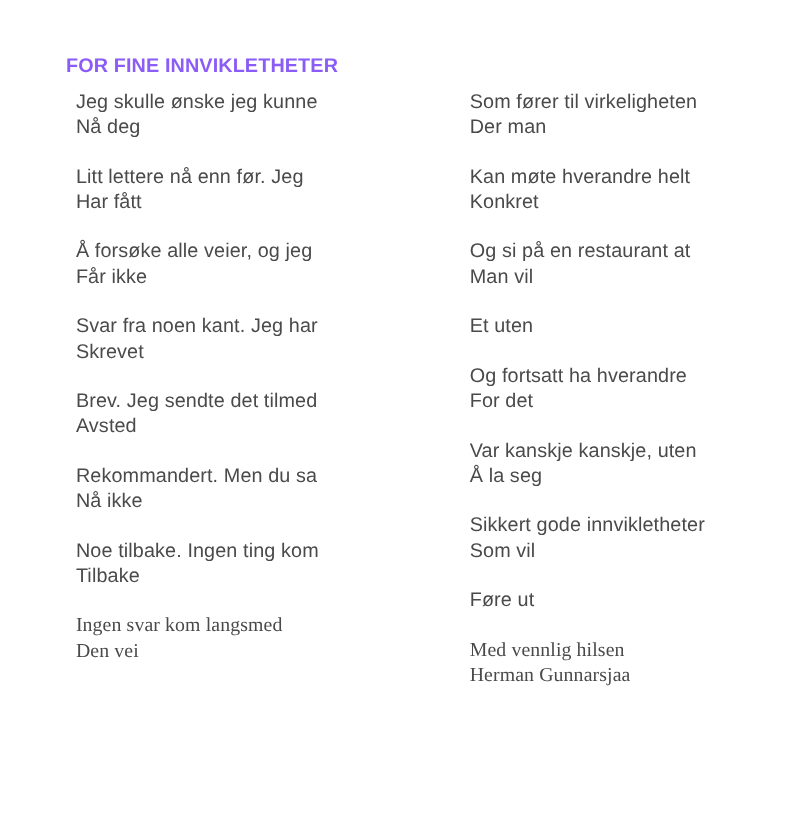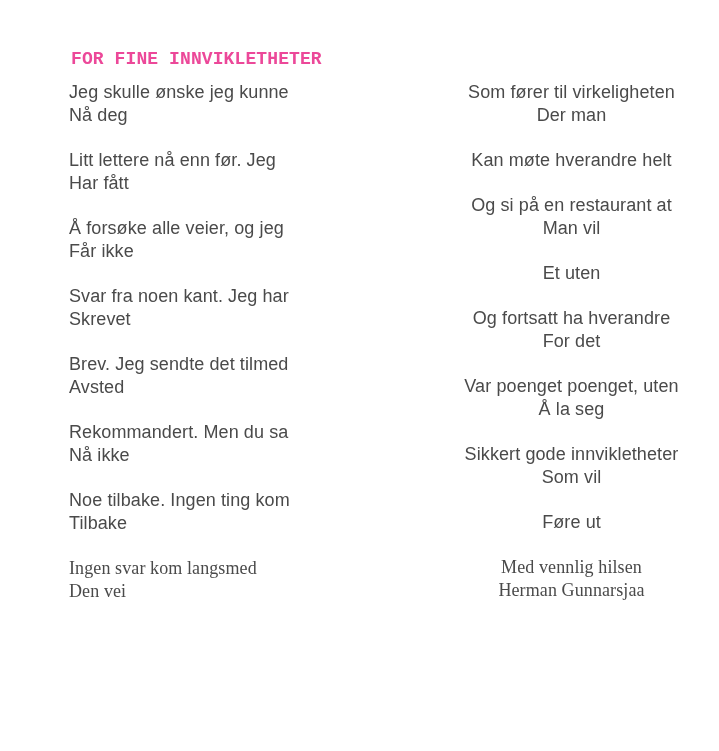--- a/index.html
+++ b/index.html
@@ -17,35 +17,34 @@
     -webkit-font-smoothing: antialiased;
   }
   .page {
     position: relative;
     width: 719px;
     height: 751px;
     background: #ffffff;
   }
   .poem-title {
     position: absolute;
-    left: 71px;
+    left: 60px;
     top: 36px;
     font-size: 18px;
     line-height: 23px;
     letter-spacing: 0.1px;
     white-space: pre;
-    color: #ec4899;
-    font-family: Liberation Mono, monospace;
+    color: #8b5cf6;
   }
   .column {
     position: absolute;
     top: 81px;
   }
   .column-left  { left: 57px;  width: 360px; }
-  .column-right { left: 433px; width: 265px; text-align: center; }
+  .column-right { left: 415px; width: 265px; }
   .stanza {
     margin: 0 0 22px 12px;
   }
   .stanza:last-child {
     margin-bottom: 0;
     font-family: Liberation Serif, serif;
   }
   .line {
     font-size: 18px;
     line-height: 23px;
@@ -96,34 +95,35 @@
       </div>
     </div>
 
   <div class="column column-right">
       <div class="stanza">
         <div class="line">Som fører til virkeligheten</div>
         <div class="line">Der man</div>
       </div>
       <div class="stanza">
         <div class="line">Kan møte hverandre helt</div>
+        <div class="line">Konkret</div>
       </div>
       <div class="stanza">
         <div class="line">Og si på en restaurant at</div>
         <div class="line">Man vil</div>
       </div>
       <div class="stanza">
         <div class="line">Et uten</div>
       </div>
       <div class="stanza">
         <div class="line">Og fortsatt ha hverandre</div>
         <div class="line">For det</div>
       </div>
       <div class="stanza">
-        <div class="line">Var poenget poenget, uten</div>
+        <div class="line">Var kanskje kanskje, uten</div>
         <div class="line">Å la seg</div>
       </div>
       <div class="stanza">
       </div>
       <div class="stanza">
         <div class="line">Sikkert gode innvikletheter</div>
         <div class="line">Som vil</div>
       </div>
       <div class="stanza">
         <div class="line">Føre ut</div>

